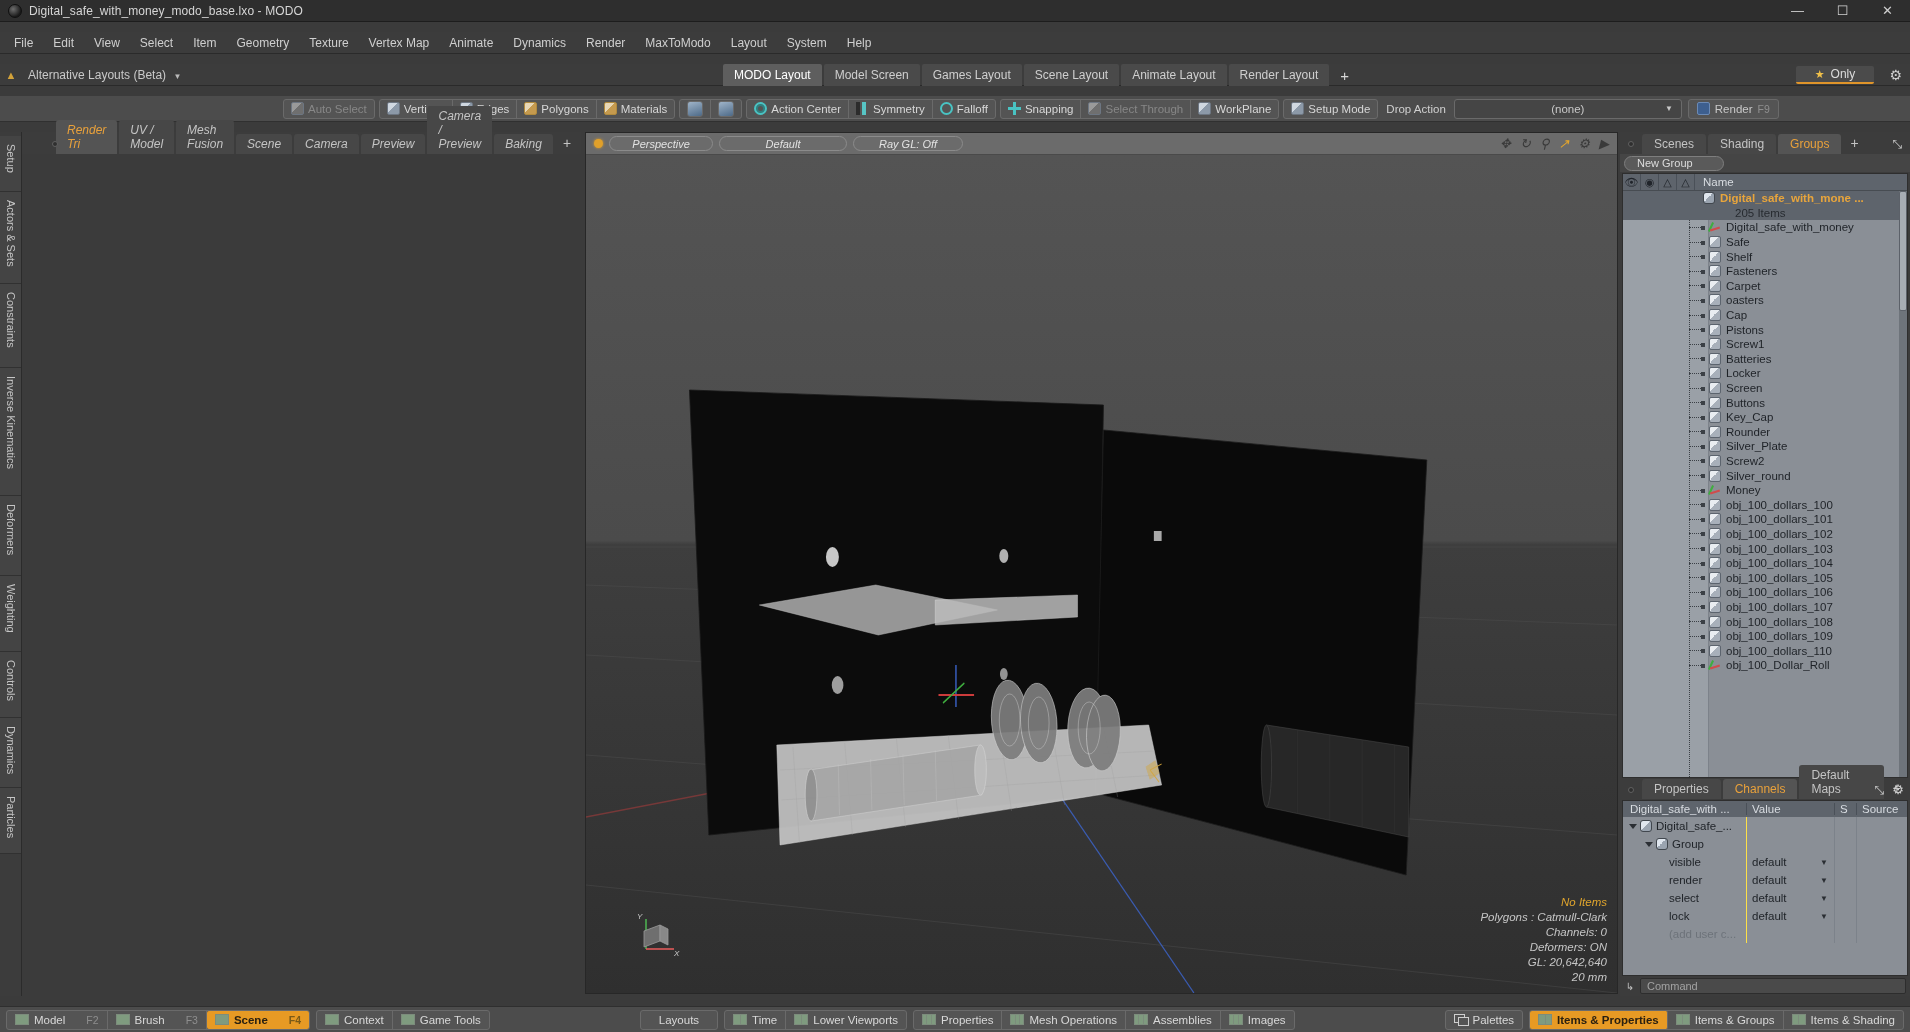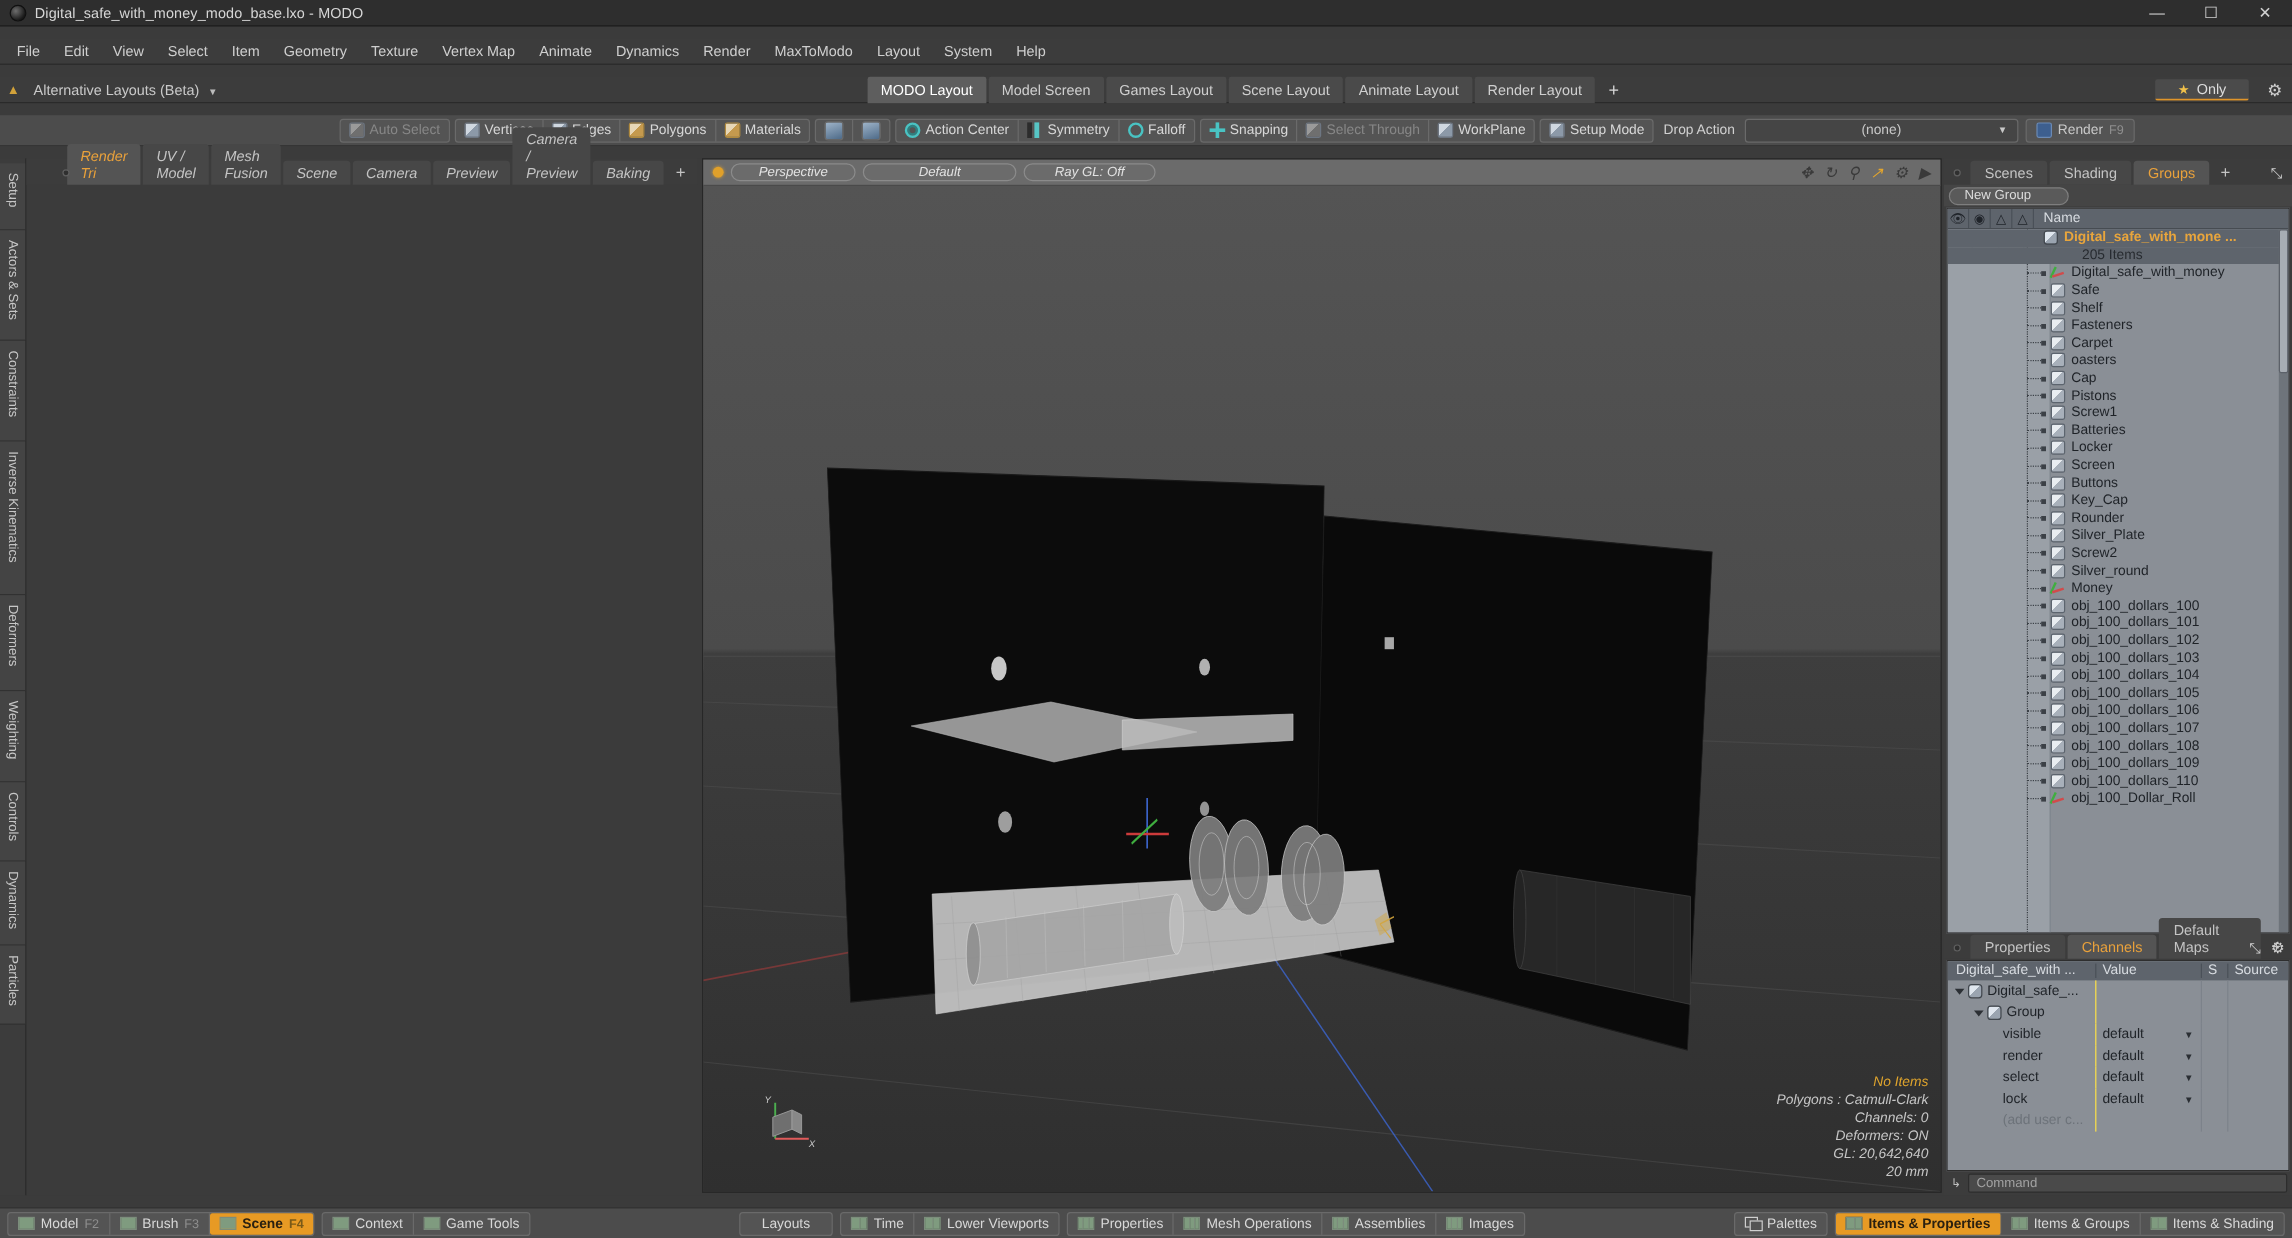--- a/index.html
+++ b/index.html
@@ -220,21 +220,21 @@
 
   
   .statusbar{ height:26px; flex:0 0 26px; background:#4c4c4c; border-top:1px solid #2f2f2f;
               display:flex; align-items:center; padding:0 6px; }
   .sgrp{ display:flex; align-items:center; height:20px; background:#545454; border:1px solid #6a6a6a;
          border-radius:3px; }
   .sbtn{ display:flex; align-items:center; gap:5px; padding:0 8px; height:100%; font-size:11.5px;
          color:#d8d8d8; border-right:1px solid #6a6a6a; }
   .sbtn:last-child{ border-right:none; }
   .sbtn.active{ background:#e79a24; color:#2a2010; font-weight:bold; border-radius:2px; }
-  .sbtn .fk{ color:#8e8e8e; font-size:10.5px; }
+  .sbtn .fk{ color:#8e8e8e; font-size:10.5px;margin-left:16px; }
   .sbtn.active .fk{ color:#7a5a18; }
   .vpic{ width:14px;height:11px;border:1px solid #7c8c7c;background:#3e4a3e; display:flex; flex:0 0 14px; }
   .vpic i{ flex:1; border-right:1px solid #7c8c7c; background:#7f9b7f; }
   .vpic i:last-child{ border-right:none; }
   .vpic.one i:nth-child(2),.vpic.one i:nth-child(3){ display:none; }
   .vpic.two i:nth-child(3){ display:none; }
   .palic{ width:14px;height:11px;position:relative; flex:0 0 14px; }
   .palic:before,.palic:after{ content:""; position:absolute; border:1px solid #cfcfcf; width:9px;height:7px; }
   .palic:before{ left:0; top:0; }
   .palic:after{ left:4px; top:3px; background:#545454; }

